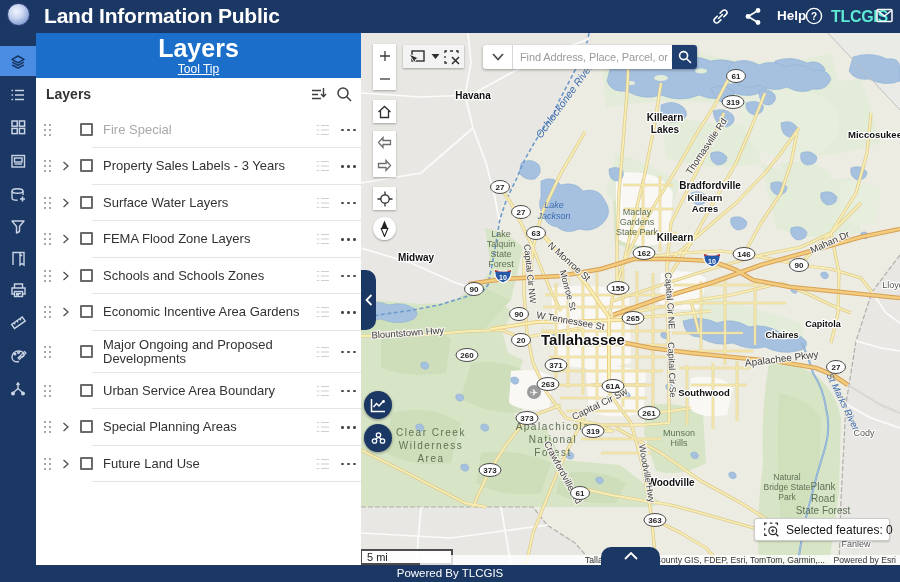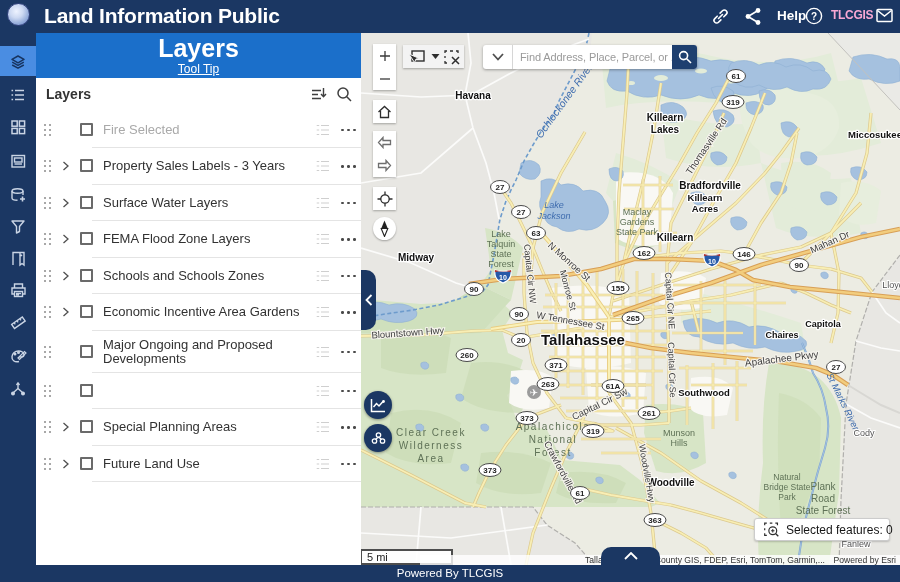--- a/index.html
+++ b/index.html
@@ -7,21 +7,21 @@
 #app { position:relative; width:900px; height:582px; background:#fff; }
 
 #hdr { position:absolute; left:0; top:0; width:900px; height:33px; background:#1b3763; }
 #logo { position:absolute; left:7px; top:3px; width:23px; height:23px; border-radius:50%;
   background:radial-gradient(circle at 40% 35%, #eef3ff 0%, #cdd9f2 35%, #8fa8d8 70%, #4a5fae 100%);
   border:1px solid #35457f; display:flex; align-items:center; justify-content:center; }
 #logo span { font-style:italic; font-weight:bold; font-size:10px; color:#1b2a6b; font-family:"Liberation Serif",serif;margin-top:46px; }
 #title { position:absolute; left:44px; top:4px; font-size:21px; font-weight:bold; color:#fff; letter-spacing:-0.2px; }
 .hico { position:absolute; top:6px; color:#fff; }
 #htxt-help { position:absolute; left:777px; top:8px; color:#fff; font-size:13.5px; font-weight:bold;}
-#htxt-gis  { position:absolute; left:831px; top:8px; color:#f9a8d4; font-size:12px; font-weight:bold; letter-spacing:-0.3px;}
+#htxt-gis  { position:absolute; left:831px; top:8px; color:#5eead4; font-size:16px; font-weight:bold; letter-spacing:-0.3px;}
 
 #rail { position:absolute; left:0; top:33px; width:36px; height:532px; background:#1b3763; }
 .ric { position:absolute; left:0; width:36px; height:30px; display:flex; align-items:center; justify-content:center; }
 .ric.active { background:#4a8de2; }
 
 #ftr { position:absolute; left:0; top:565px; width:900px; height:17px; background:#1b3763;
   color:#fff; font-size:11.5px; text-align:center; line-height:17px; }
 
 #panel { position:absolute; left:36px; top:33px; width:325px; height:532px; background:#fff; }
 #pbanner { position:absolute; left:0; top:0; width:325px; height:45px; background:#1b6fca; text-align:center; }
@@ -704,21 +704,21 @@
         <div class="row" style="height: 37px;">
           <div class="drag">
             <i style="left:0;top:0"></i>
             <i style="left:5px;top:0"></i>
             <i style="left:0;top:5px"></i>
             <i style="left:5px;top:5px"></i>
             <i style="left:0;top:10px"></i>
             <i style="left:5px;top:10px"></i>
           </div>
           <div class="cbx"></div>
-          <div class="lbl2" style="color:#a9a9a9">Fire Selected</div>
+          <div class="lbl2" style="color:#a9a9a9">Fire Special</div>
           <svg class="lgd" width="14" height="12" viewBox="0 0 14 12">
             <g stroke="#cfcfcf" stroke-width="1.2">
               <path d="M0.7 1.5 h2.5 M5 1.5 h8"></path>
               <path d="M0.7 6 h2.5 M5 6 h8"></path>
               <path d="M0.7 10.5 h2.5 M5 10.5 h8"></path>
             </g>
           </svg>
           <div class="dots">
             <i style="left:0"></i>
             <i style="left:6px"></i>
@@ -894,20 +894,21 @@
         <div class="row" style="height: 36.5px;">
           <div class="drag">
             <i style="left:0;top:0"></i>
             <i style="left:5px;top:0"></i>
             <i style="left:0;top:5px"></i>
             <i style="left:5px;top:5px"></i>
             <i style="left:0;top:10px"></i>
             <i style="left:5px;top:10px"></i>
           </div>
           <div class="cbx"></div>
+          <div class="lbl2">Urban Service Area Boundary</div>
           <svg class="lgd" width="14" height="12" viewBox="0 0 14 12">
             <g stroke="#cfcfcf" stroke-width="1.2">
               <path d="M0.7 1.5 h2.5 M5 1.5 h8"></path>
               <path d="M0.7 6 h2.5 M5 6 h8"></path>
               <path d="M0.7 10.5 h2.5 M5 10.5 h8"></path>
             </g>
           </svg>
           <div class="dots">
             <i style="left:0"></i>
             <i style="left:6px"></i>

